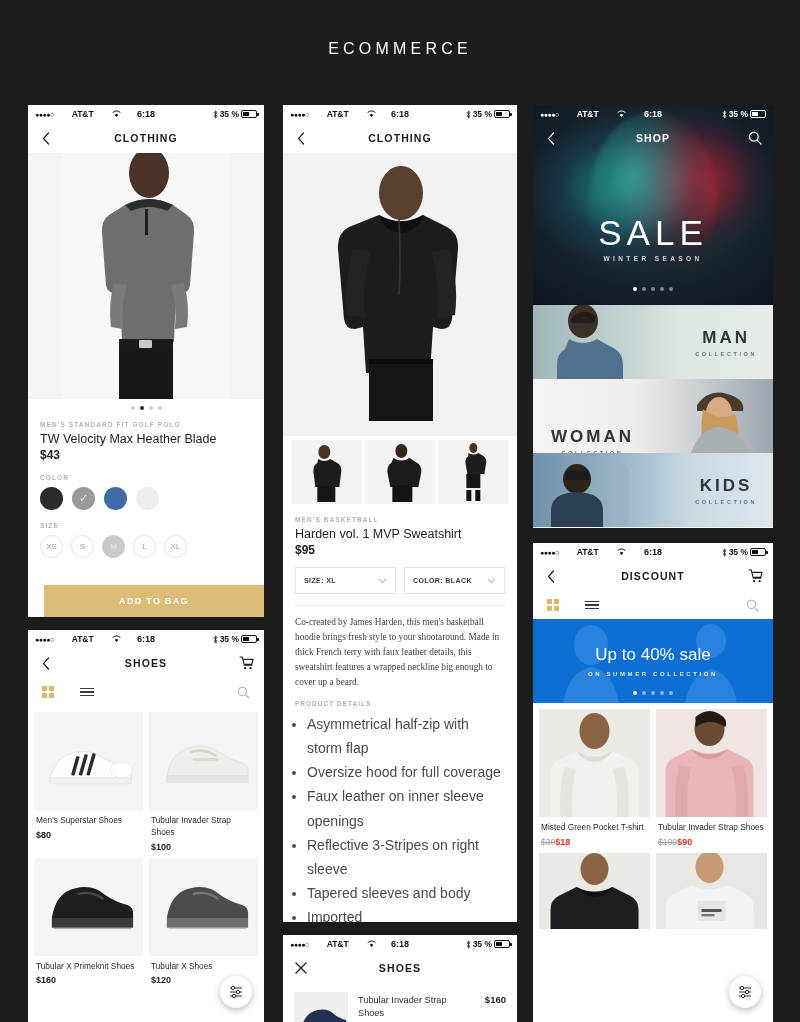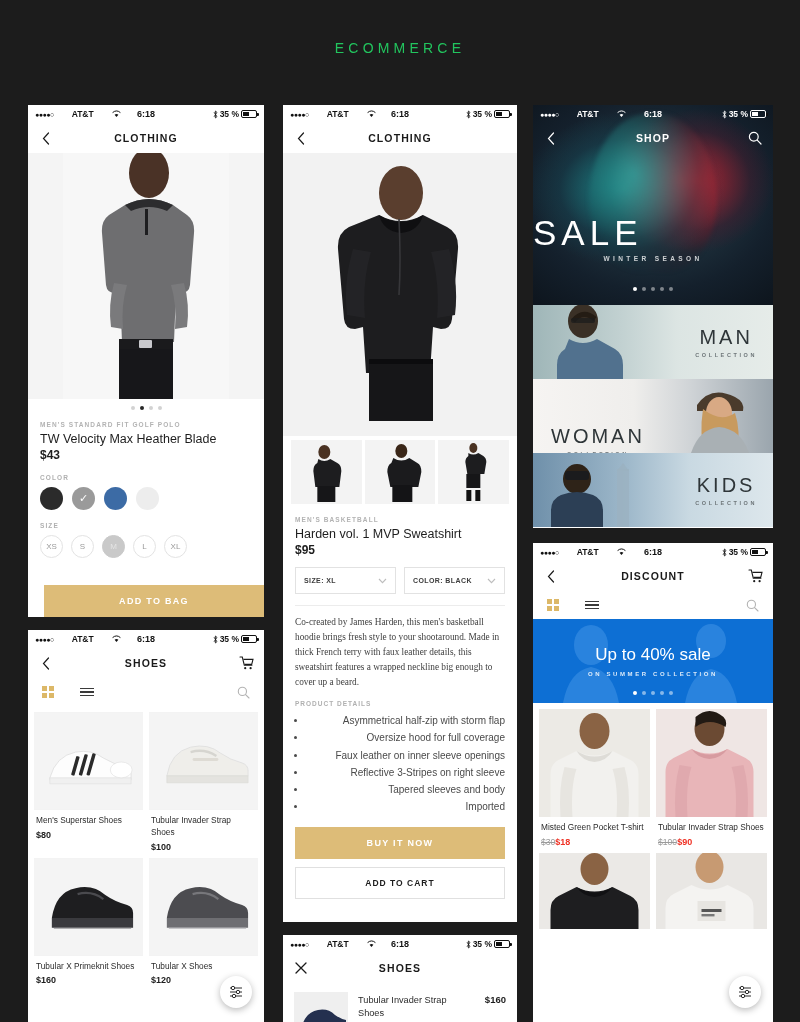--- a/index.html
+++ b/index.html
@@ -5,22 +5,22 @@
   * { box-sizing: border-box; margin: 0; padding: 0; }
   body {
     width: 800px; height: 1022px;
     background: #1c1c1c;
     font-family: "Liberation Sans", sans-serif;
     overflow: hidden;
     position: relative;
   }
   .page-title {
     position: absolute; top: 40px; left: 0; width: 800px;
-    text-align: center; color: #22c55e;
-    font-size: 14px; letter-spacing: 4.2px; font-weight: 400;
+    text-align: center; color: #ffffff;
+    font-size: 16px; letter-spacing: 4.2px; font-weight: 400;
   }
 
   
   .phone { position: absolute; background: #fff; overflow: hidden; }
   #phone-clothing-polo   { left: 28px;  top: 105px; width: 236px; height: 512px; }
   #phone-shoes-grid      { left: 28px;  top: 630px; width: 236px; height: 392px; }
   #phone-clothing-hoodie { left: 283px; top: 105px; width: 234px; height: 817px; }
   #phone-cart            { left: 283px; top: 935px; width: 234px; height: 87px; }
   #phone-shop            { left: 533px; top: 105px; width: 240px; height: 423px; }
   #phone-discount        { left: 533px; top: 543px; width: 240px; height: 479px; }
@@ -117,55 +117,55 @@
     flex: 1; height: 27px; border: 1px solid #e2e2e2; display: flex;
     align-items: center; padding: 0 8px; font-size: 7px; color: #3c3c3c;
     letter-spacing: .4px; font-weight: 700;
   }
   .sel-box .chev { margin-left: auto; }
   .hr { height: 1px; background: #ececec; margin: 11px 12px 0; }
   .pdesc { padding: 9px 12px 0; font-size: 9.3px; line-height: 1.62; color: #3e3e3e;
            font-family: "Liberation Serif", serif; }
   .details-label { padding: 10px 12px 0; font-size: 6.5px; letter-spacing: 1px; color: #b0b0b0; font-weight: 700; }
   .bullets { padding: 5px 12px 0 24px; }
-  .bullets li { font-size: 10px; color: #4a4a4a; line-height: 1.72; text-align: right; }
+  .bullets li { font-size: 14px; color: #4a4a4a; line-height: 1.72; }
   .btn-stack { padding: 12px 12px 10px; }
   .btn-outline {
     border: 1px solid #e0e0e0; text-align: center; padding: 10px 0;
     font-size: 8.5px; font-weight: 700; letter-spacing: 1px; color: #1d1d1d; margin-top: 8px;
   }
 
   
   .shop-hero { height: 200px; position: relative; overflow: hidden;
     background:
       radial-gradient(ellipse 60% 55% at 38% 42%, rgba(26,150,150,.85) 0%, rgba(18,70,85,.4) 45%, rgba(0,0,0,0) 70%),
       radial-gradient(ellipse 45% 50% at 68% 38%, rgba(200,30,45,.85) 0%, rgba(90,20,40,.35) 50%, rgba(0,0,0,0) 72%),
       radial-gradient(ellipse 85% 80% at 50% 45%, #2a4550 0%, #14202c 60%, #0b1118 100%);
   }
   .shop-hero .face {
     position: absolute; left: 50%; top: 44%; transform: translate(-50%,-50%);
     width: 128px; height: 160px; border-radius: 48% 48% 42% 42%/55% 55% 45% 45%;
     background: radial-gradient(ellipse at 35% 38%, rgba(40,190,180,.6), rgba(15,60,70,.25) 55%, rgba(0,0,0,0) 72%),
                 radial-gradient(ellipse at 72% 42%, rgba(215,40,55,.6), rgba(60,15,25,.2) 55%, rgba(0,0,0,0) 74%);
     filter: blur(2px);
   }
-  .sale-word { position: absolute; left: 0; width: 100%; top: 108px; text-align: left;
+  .sale-word { position: absolute; left: 0; width: 100%; top: 108px; text-align: center;
     color: #fff; font-size: 35px; font-weight: 400; letter-spacing: 5px; }
   .sale-sub { position: absolute; left: 0; width: 100%; top: 150px; text-align: center;
     color: rgba(255,255,255,.78); font-size: 6.5px; letter-spacing: 3.4px; font-weight: 700; }
   .shop-hero .dots { position: absolute; left: 0; width: 100%; bottom: 14px; }
   .shop-hero .dots i { background: rgba(255,255,255,.45); }
   .shop-hero .dots i.active { background: #fff; }
 
   .cat { height: 74px; position: relative; overflow: hidden; display: flex; align-items: center; }
   .cat-man   { background: linear-gradient(90deg,#9fb6b8 0%, #c3d2d2 38%, #dce5e3 60%, #e6ece9 100%); }
   .cat-woman { background: linear-gradient(270deg,#9aa5ad 0%, #cfd3d6 34%, #efeeec 58%, #f6f4f2 100%); }
   .cat-kids  { background: linear-gradient(90deg,#6f90aa 0%, #9fb9cb 40%, #c9d9e2 65%, #dde7ec 100%); }
   .cat-label { position: absolute; text-align: center; }
-  .cat-label .big { font-size: 20px; letter-spacing: 3px; color: #2e3538; font-weight: 400; }
+  .cat-label .big { font-size: 17px; letter-spacing: 3px; color: #2e3538; font-weight: 700; }
   .cat-label .small { font-size: 5.5px; letter-spacing: 2.6px; color: #6e7679; font-weight: 700; margin-top: 3px; }
   .cat-man .cat-label   { right: 16px; top: 50%; transform: translateY(-50%); }
   .cat-woman .cat-label { left: 18px; top: 50%; transform: translateY(-50%); margin-top: 25px; }
   .cat-kids .cat-label  { right: 16px; top: 50%; transform: translateY(-50%); }
   .silhouette { position: absolute; }
 
   
   .disc-banner { height: 84px; background: #0d6fd4; position: relative; overflow: hidden;
                  display: flex; flex-direction: column; align-items: center; justify-content: center; }
   .disc-title { color: #fff; font-size: 17px; font-weight: 400; position: relative; z-index: 2; }

